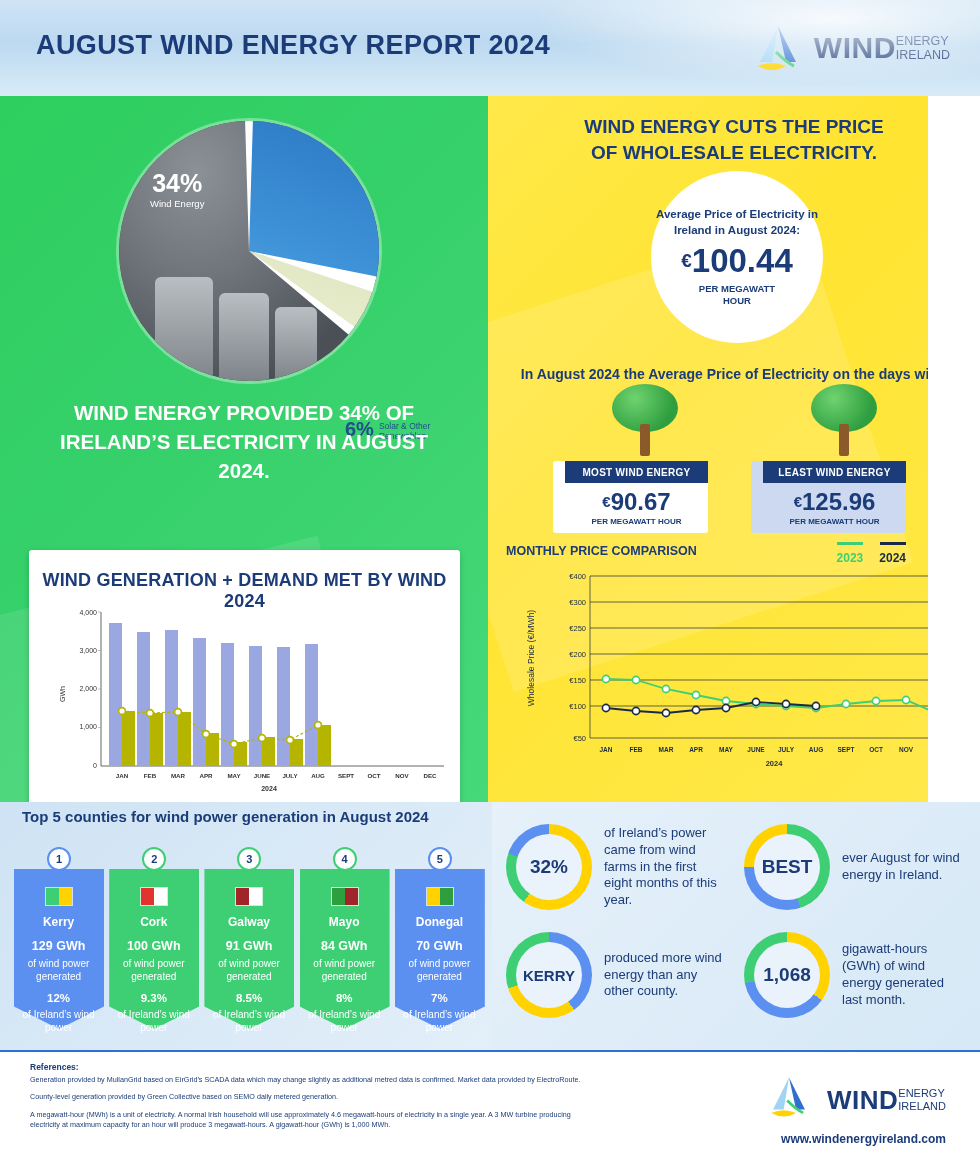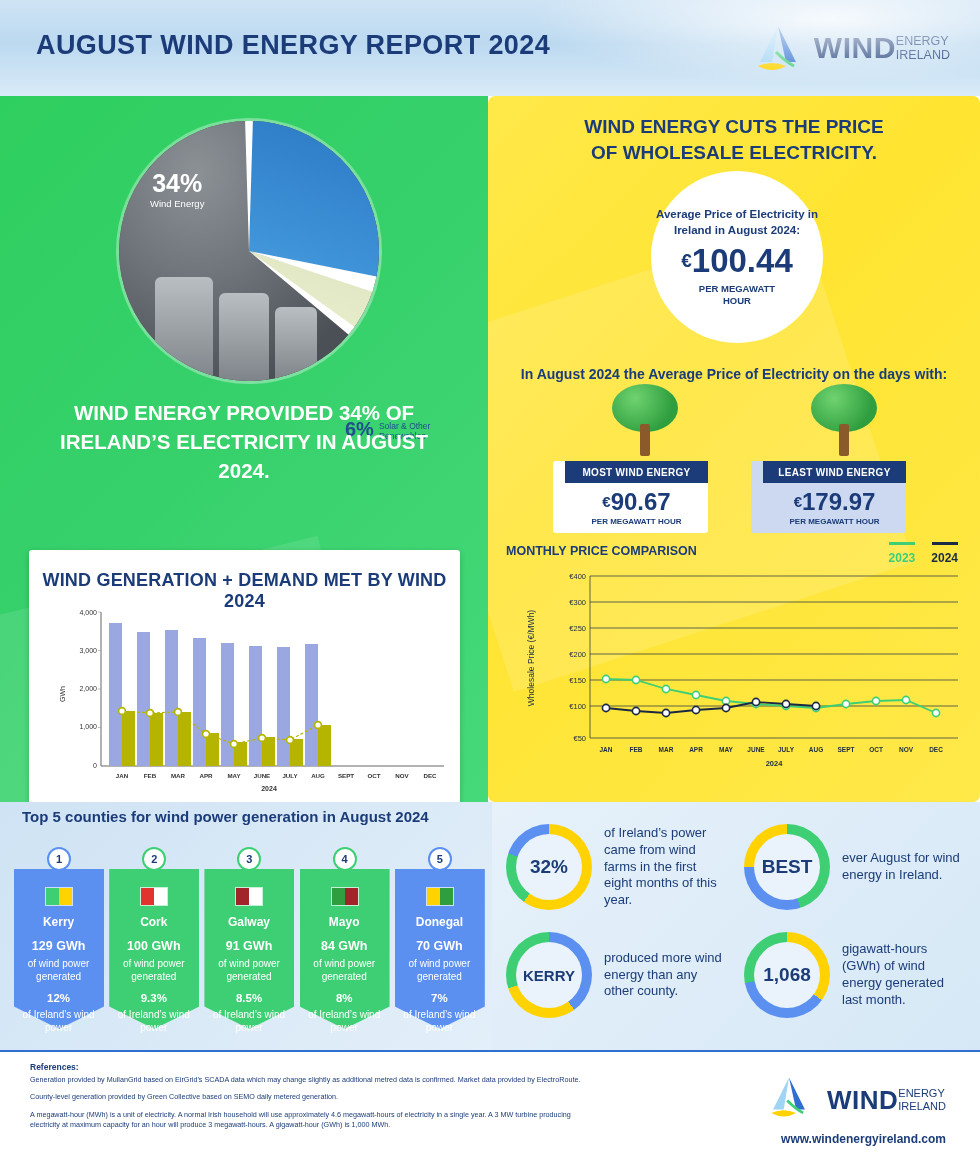--- a/index.html
+++ b/index.html
@@ -109,24 +109,23 @@
     background:#fff; border-radius:3px; box-shadow:0 2px 6px rgba(0,0,0,.18);
   }
   .chart-card h3{
     margin:0; padding:20px 0 0 0; text-align:center;
     font-size:18px; color:#1b3c78; font-weight:bold; letter-spacing:.2px;
   }
   .gen-chart{ position:absolute; left:0; top:44px; width:431px; height:220px; }
 
   
   .yellow-panel{
-    position:absolute; left:488px; top:96px; width:492px; height:706px;
+    position:absolute; left:488px; top:96px; width:440px; height:706px;
     background:linear-gradient(135deg,#ffe94a 0%, #ffe431 40%, #ffe94a 100%);
     overflow:hidden;
-    border-radius:7px;
   }
   .yellow-panel:before{
     content:""; position:absolute; left:-40px; top:180px; width:420px; height:360px;
     background:rgba(255,255,255,.14); transform:rotate(-18deg);
   }
   .y-title{
     position:absolute; left:36px; top:18px; width:420px; text-align:center;
     font-size:19px; font-weight:bold; color:#1b3c78; line-height:1.35;
   }
   .price-circle{
@@ -416,21 +415,21 @@
           <span class="eur">€</span><span>90.67</span>
         </div>
         <div class="pb-unit">PER MEGAWATT HOUR</div>
       </div>
     </div>
 
     <div class="price-box pb-least">
       <div class="pb-head">LEAST WIND ENERGY</div>
       <div class="pb-body">
         <div class="pb-price">
-          <span class="eur">€</span><span>179.97</span>
+          <span class="eur">€</span><span>125.96</span>
         </div>
         <div class="pb-unit">PER MEGAWATT HOUR</div>
       </div>
     </div>
 
     <div class="mpc-title">MONTHLY PRICE COMPARISON</div>
     <div class="mpc-legend">
       <span class="key">
         <span class="bar" style="background:#3ecf74"></span>
         <span style="color:#3ecf74">2023</span>

